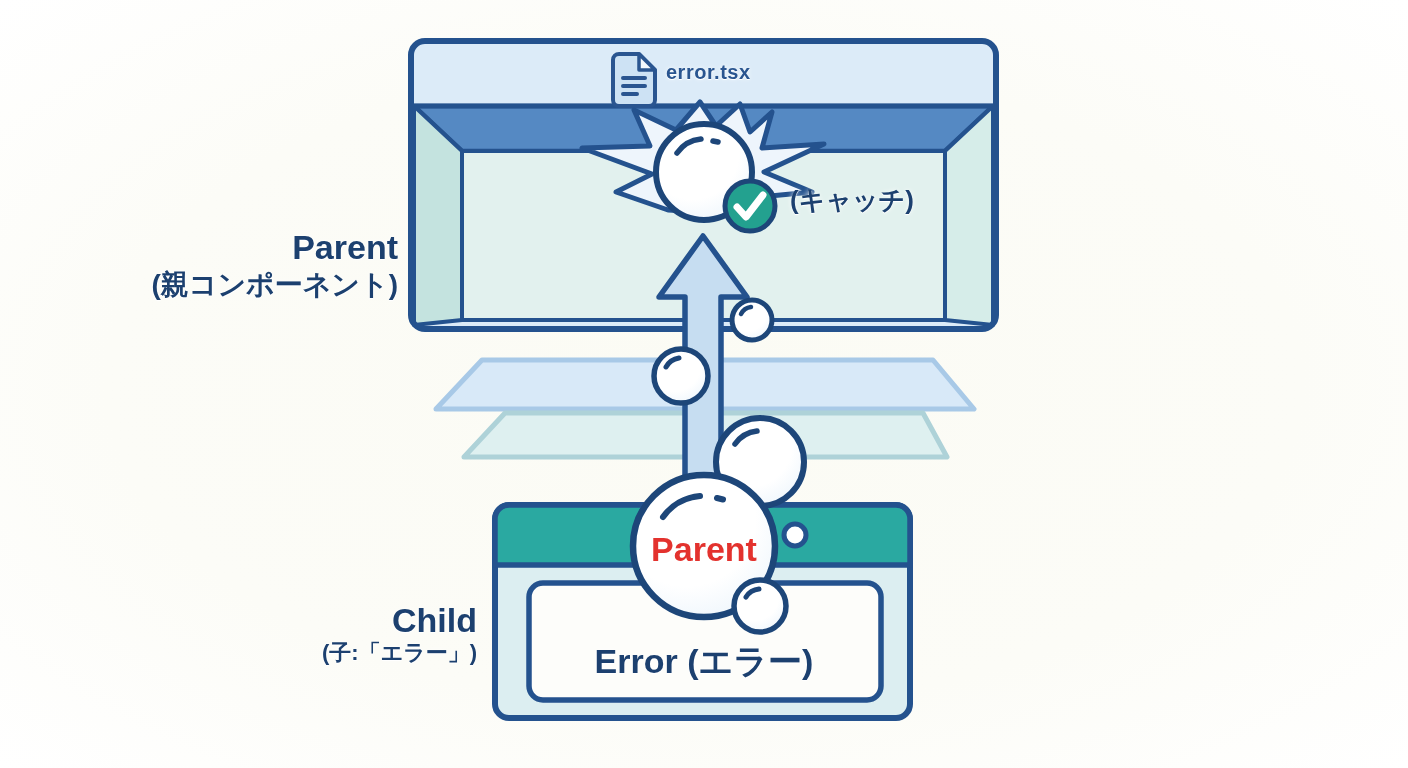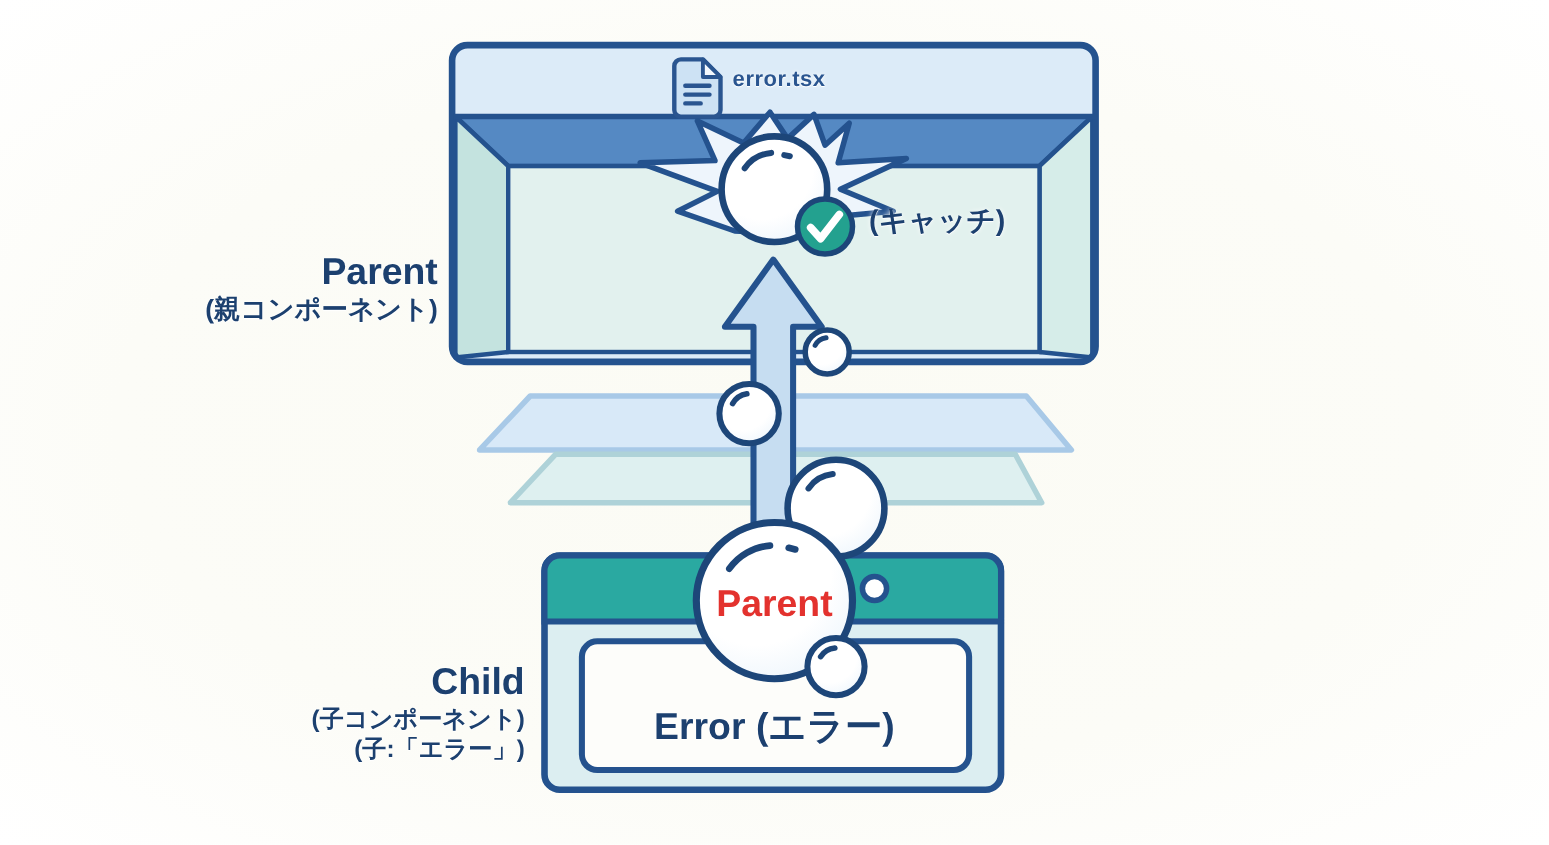--- a/index.html
+++ b/index.html
@@ -16,21 +16,21 @@
     position:absolute;
     color:#1c406f;
     text-shadow:0 1px 0 #fff,0 0 5px rgba(255,255,255,.85);
     white-space:nowrap;
     line-height:1.12;
   }
   .t-right{text-align:right;margin-top:43px;}
   .t-center{text-align:center;}
   .file-title{left:666px;top:61px;font-size:20px;color:#2a5590;letter-spacing:.5px;}
   .parent-label{left:120px;top:185px;width:278px;font-size:34px;}
-  .parent-label .sub{font-size:24px;margin-top:3px;}
+  .parent-label .sub{font-size:28px;margin-top:3px;}
   .child-label{left:140px;top:558px;width:337px;font-size:34px;}
   .child-label .sub{font-size:22px;margin-top:3px;}
   .child-label .sub2{font-size:22px;margin-top:2px;}
   .catch-label{left:772px;top:182px;width:160px;font-size:39px;color:#2fa69b;}
   .catch-label .sub{font-size:26px;color:#1c406f;margin-top:4px;}
   .bubble-error{left:634px;top:530px;width:140px;font-size:34px;color:#e3322e;text-shadow:0 0 4px rgba(255,255,255,.9);}
   .box-error{left:554px;top:642px;width:300px;font-size:34px;}
 </style>
 </head>
 <body>
@@ -126,21 +126,20 @@
     <div>Parent</div>
     <div class="sub">(親コンポーネント)</div>
   </div>
 
   <div class="txt catch-label t-center">
     <div class="sub">(キャッチ)</div>
   </div>
 
   <div class="txt child-label t-right">
     <div>Child</div>
-    <div class="sub">(子コンポーネント)</div>
     <div class="sub2 sub">(子:「エラー」)</div>
   </div>
 
   <div class="txt bubble-error t-center">Parent</div>
 
   <div class="txt box-error t-center">Error (エラー)</div>
 
 </div>
 
 </body></html>

